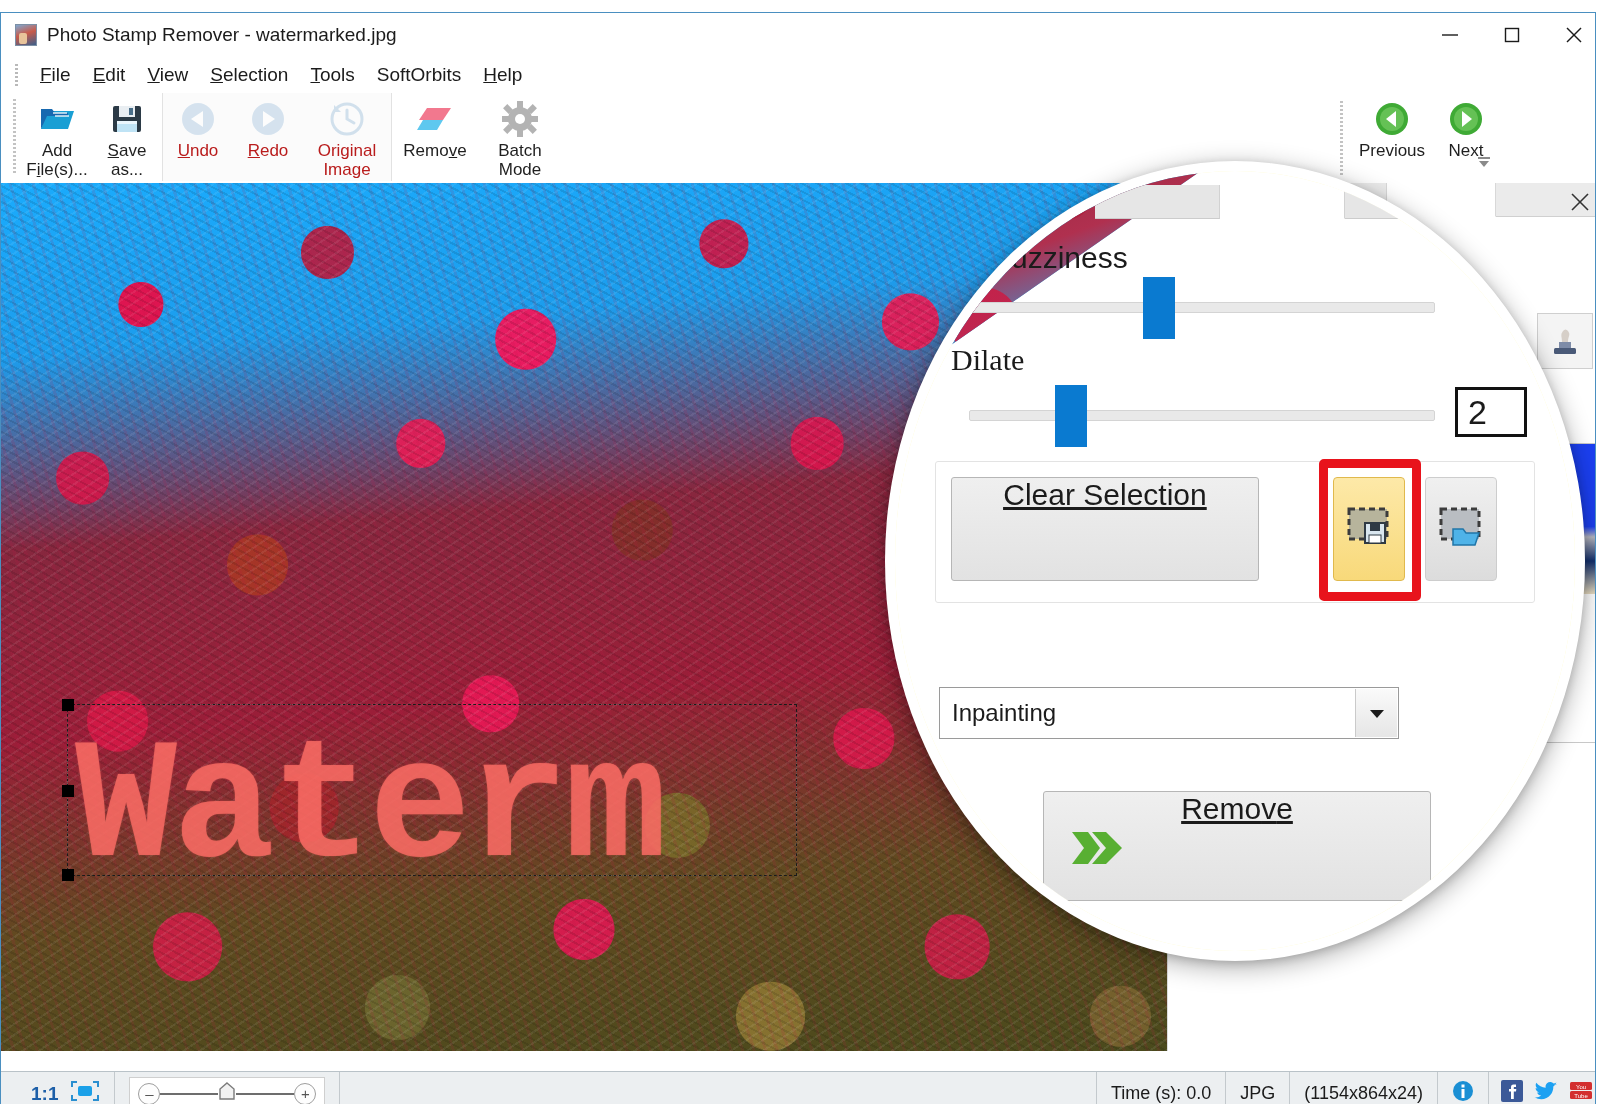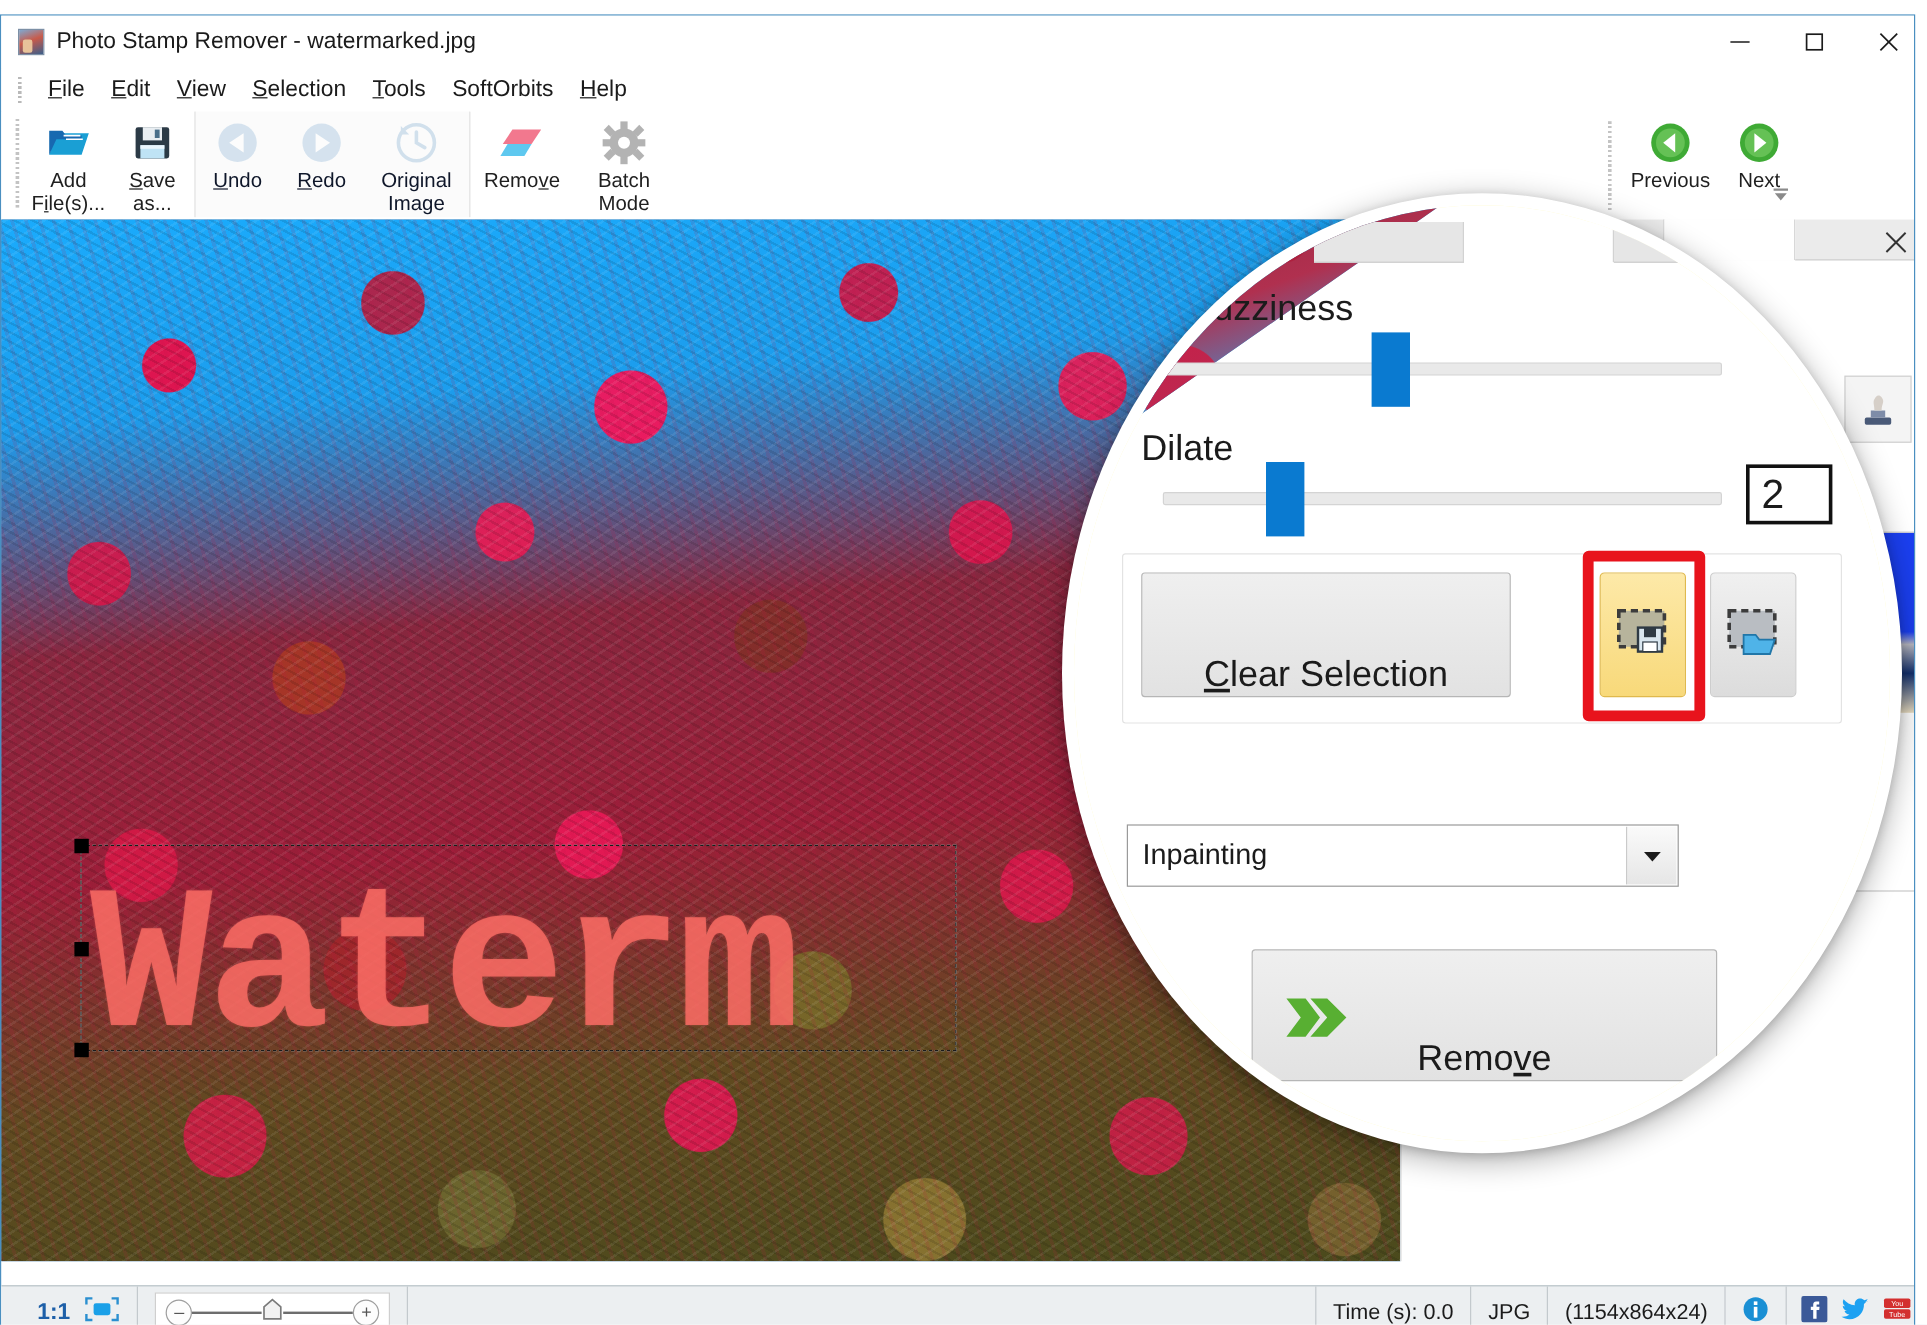--- a/index.html
+++ b/index.html
@@ -79,21 +79,21 @@
     background: #fbfbfb;
   }
   .rib-btn {
     width: 70px; min-width:54px; display: flex; flex-direction: column; align-items: center;
     padding-top: 6px; cursor: default;
   }
   .rib-btn .ico { height: 40px; display:flex; align-items:center; justify-content:center; }
   .rib-btn .lbl {
     font-size: 17px; line-height: 19px; color: #1f1f1f; text-align: center; margin-top: 2px;
   }
-  .rib-btn.disabled .lbl { color: #0f172a; }
+  .rib-btn.disabled .lbl { color: #b91c1c; }
   .rib-btn.disabled .ico { opacity: .45; }
   .nav-group { position:absolute; right: 106px; top: 0; display:flex; align-items:flex-start; height:88px;}
   .nav-dot{
     width:3px; height:74px; margin:8px 8px 0 0;
     background-image: repeating-linear-gradient(to bottom,#c3c3c3 0 2px,transparent 2px 4px);
   }
   .ribbon-expand{
     position:absolute; right:112px; top:62px; width:18px; height:14px;
   }
 
@@ -229,22 +229,22 @@
     position:absolute; border:3px solid #111; background:#ffffff;
     display:flex; align-items:center; padding-left:10px;
     font-size:34px; color:#1b1b1b;
   }
   .mag-card{
     position:absolute; background:#ffffff; border:1px solid #e3e3e3; border-radius:3px;
   }
   .btn-3d{
     position:absolute; background:linear-gradient(180deg,#efefef 0%,#e2e2e2 100%);
     border:1px solid #b6b6b6; border-radius:3px;
-    display:flex; align-items:flex-end; justify-content:center;
-    font-size:30px; color:#1b1b1b;
+    display:flex; align-items:flex-start; justify-content:center;
+    font-size:30px; color:#1b1b1b;text-decoration:underline;
   }
   .icon-btn{
     position:absolute; border:1px solid #cdcdcd; border-radius:4px;
     display:flex; align-items:center; justify-content:center;
     background:linear-gradient(180deg,#f0f0f0 0%,#dcdcdc 100%);
   }
   .icon-btn.hot{
     background:linear-gradient(180deg,#fde9a8 0%,#f8d97a 100%);
     border:1px solid #e0b94d;
   }
@@ -503,21 +503,21 @@
           <div class="mt"></div>
           <div class="mt active"></div>
           <div class="mt"></div>
           <div class="mt"></div>
         </div>
 
         <div class="mag-label" style="left:56px; top:70px;">lor Fuzziness</div>
         <div class="mag-slider-track" style="left:74px; top:131px; width:466px;"></div>
         <div class="mag-slider-thumb" style="left:248px; top:106px;"></div>
 
-        <div class="mag-label" style="left:56px; top:186px;">Dilate</div>
+        <div class="mag-label" style="left:56px; top:172px;font-family:Liberation Serif, serif;">Dilate</div>
         <div class="mag-slider-track" style="left:74px; top:239px; width:466px;"></div>
         <div class="mag-slider-thumb" style="left:160px; top:214px;"></div>
         <div class="val-box" style="left:560px; top:216px; width:72px; height:50px;">2</div>
 
         <div class="mag-card" style="left:40px; top:290px; width:600px; height:142px;"></div>
         <div class="btn-3d" style="left:56px; top:306px; width:308px; height:104px;">
           <span><span class="mn">C</span>lear Selection</span>
         </div>
 
         <div class="icon-btn hot" style="left:438px; top:306px; width:72px; height:104px;">

